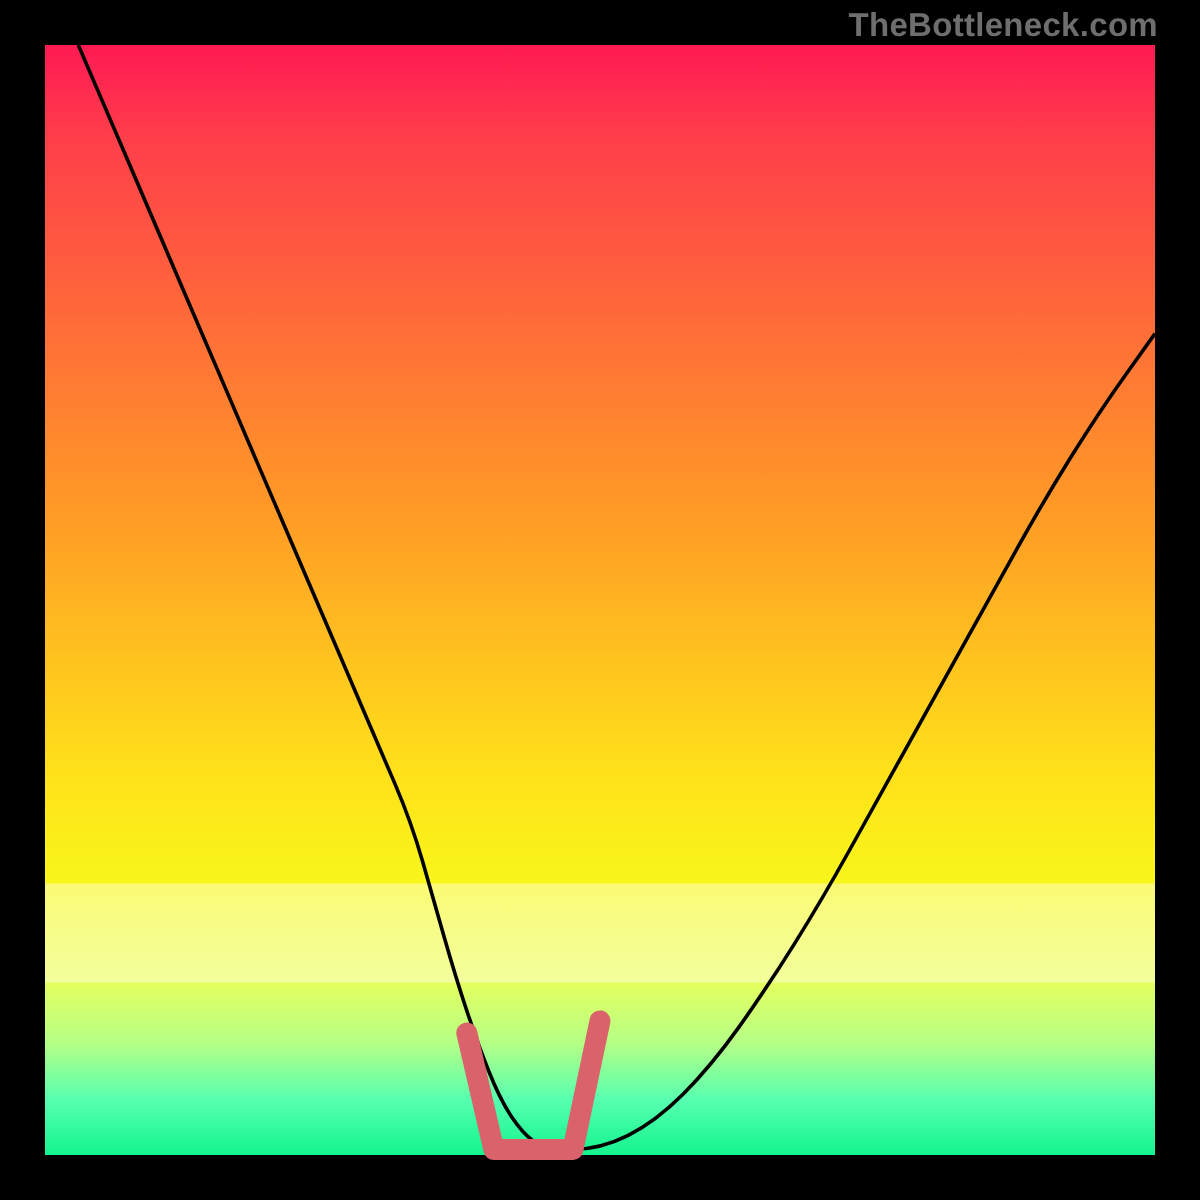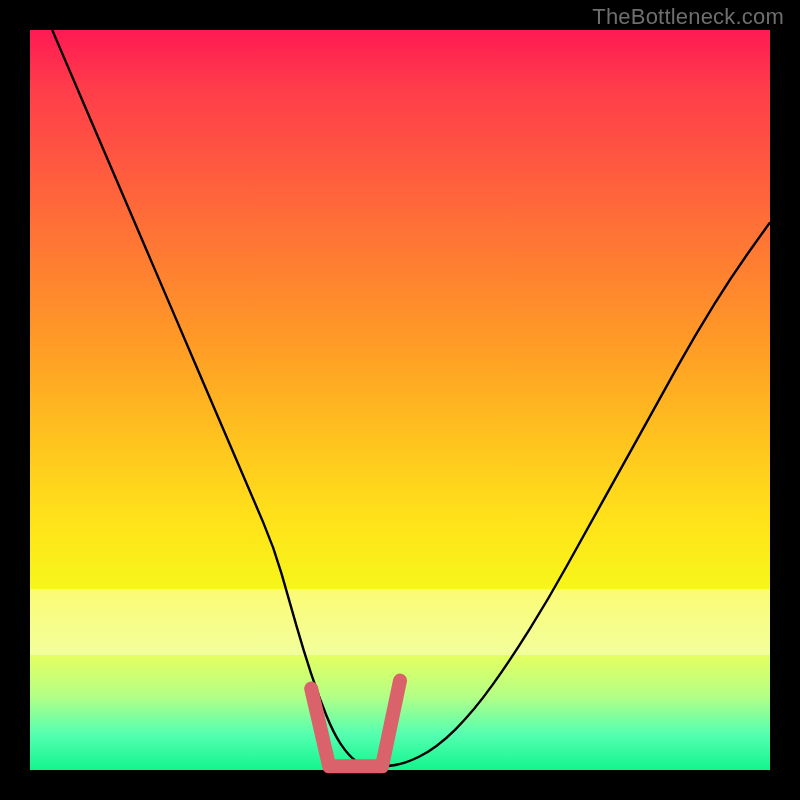--- a/index.html
+++ b/index.html
@@ -42,24 +42,24 @@
     );
   }
   .horizontal-band {
     position: absolute;
     left: 0;
     width: 100%;
   }
   .watermark {
     position: absolute;
     top: 4px;
-    right: 16px;
+    right: 28px;
     color: #6e6e6e;
     font-size: 22px;
-    font-weight: 400;
+    font-weight: 700;
     letter-spacing: 0.2px;
   }
   svg.curve {
     position: absolute;
     left: 0;
     top: 0;
     width: 740px;
     height: 740px;
     overflow: visible;
   }

